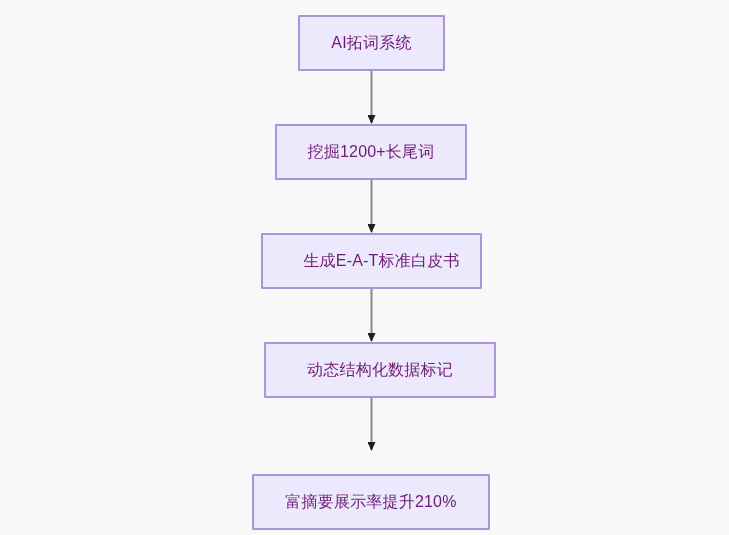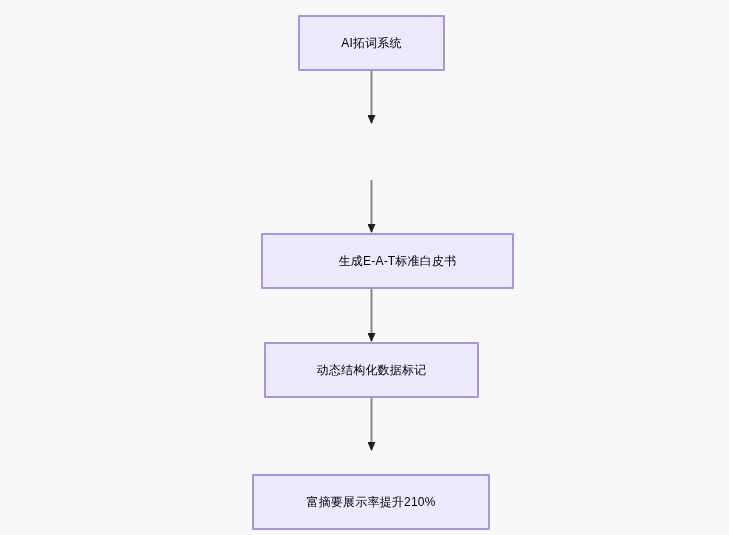--- a/index.html
+++ b/index.html
@@ -34,31 +34,31 @@
     background: #ece9fc;
     border: 2px solid #ae93d9;
     border-radius: 1px;
     display: flex;
     align-items: center;
     justify-content: center;
     text-align: center;
   }
   .node-label {
     font-family: "Liberation Sans", "DejaVu Sans", sans-serif;
-    font-size: 12px;
+    font-size: 16px;
     line-height: 1.2;
-    color: #000000;
+    color: #701a75;
     letter-spacing: 0.2px;
     white-space: nowrap;
   }
   
   .n0 { left: 298px; top: 15px;  width: 147px; height: 56px; }
   .n1 { left: 275px; top: 124px; width: 192px; height: 56px; }
-  .n2 { left: 261px; top: 233px; width: 253px; height: 56px; padding-left: 20px; }
-  .n3 { left: 264px; top: 342px; width: 215px; height: 56px; }
+  .n2 { left: 261px; top: 233px; width: 221px; height: 56px; padding-left: 20px; }
+  .n3 { left: 264px; top: 342px; width: 232px; height: 56px; }
   .n4 { left: 252px; top: 474px; width: 238px; height: 56px; }
 </style>
 </head>
 <body>
 
 <div id="flowchart">
 
   <svg class="edges-layer" width="729" height="535" viewBox="0 0 729 535" xmlns="http://www.w3.org/2000/svg">
     <defs>
       <marker id="arrowhead" markerWidth="10" markerHeight="8" refX="8" refY="4" orient="auto" markerUnits="userSpaceOnUse">
@@ -72,20 +72,23 @@
 
     <line x1="371.5" y1="289" x2="371.5" y2="341" stroke="#888888" stroke-width="2" marker-end="url(#arrowhead)"></line>
 
     <line x1="371.5" y1="398" x2="371.5" y2="450" stroke="#888888" stroke-width="2" marker-end="url(#arrowhead)"></line>
   </svg>
 
   <div class="node n0">
     <span class="node-label">AI拓词系统</span>
   </div>
 
+  <div class="node n1">
+    <span class="node-label">挖掘1200+长尾词</span>
+  </div>
 
   <div class="node n2">
     <span class="node-label">生成E-A-T标准白皮书</span>
   </div>
 
   <div class="node n3">
     <span class="node-label">动态结构化数据标记</span>
   </div>
 
   <div class="node n4">

